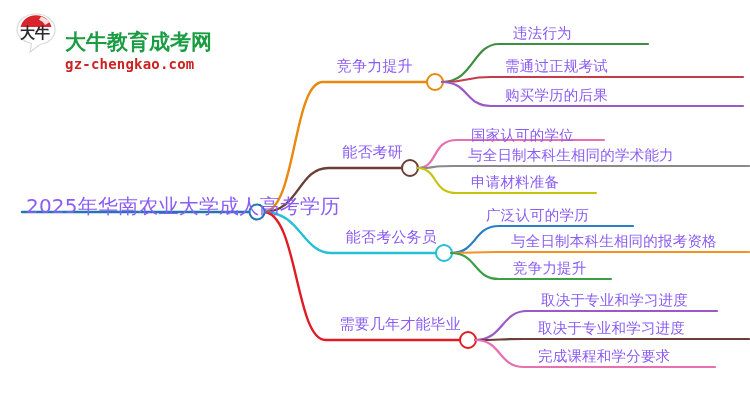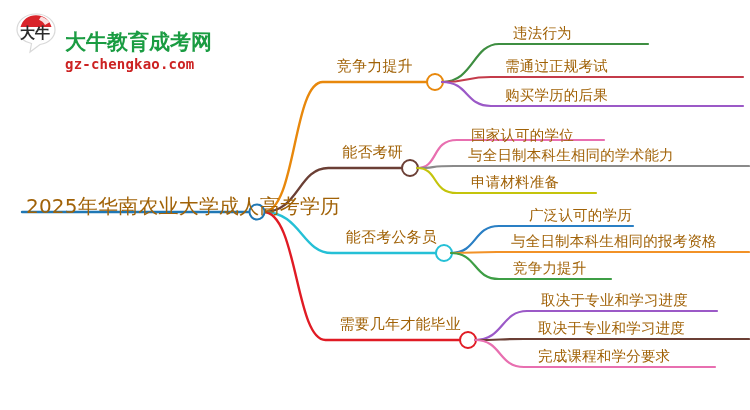--- a/index.html
+++ b/index.html
@@ -64,21 +64,21 @@
     font-weight: bold;
     color: #cc2222;
     margin-top: 4px;
     letter-spacing: 0.2px;
     white-space: nowrap;
   }
   
   .mm-label {
     position: absolute;
     font-family: "DejaVu Sans", "Liberation Sans", sans-serif;
-    color: #a16207;
+    color: #8b5cf6;
     white-space: nowrap;
     line-height: 1;
   }
   .root-label {
     font-size: 20px;
     letter-spacing: 0.2px;
   }
   .branch-label {
     font-size: 15px;
     letter-spacing: 0.2px;
@@ -137,21 +137,21 @@
       <div class="mm-label root-label" style="left: 26px; top: 196px;">2025年华南农业大学成人高考学历</div>
       <div class="mm-label branch-label" style="top: 59px; left: 336.8px;">竞争力提升</div>
       <div class="mm-label leaf-label" style="left: 513px; top: 26px;">违法行为</div>
       <div class="mm-label leaf-label" style="left: 505px; top: 59px;">需通过正规考试</div>
       <div class="mm-label leaf-label" style="left: 505px; top: 88px;">购买学历的后果</div>
       <div class="mm-label branch-label" style="top: 145px; left: 342.2px;">能否考研</div>
       <div class="mm-label leaf-label" style="left: 471px; top: 128px;">国家认可的学位</div>
       <div class="mm-label leaf-label" style="left: 468px; top: 148px;">与全日制本科生相同的学术能力</div>
       <div class="mm-label leaf-label" style="left: 471px; top: 175px;">申请材料准备</div>
       <div class="mm-label branch-label" style="top: 230px; left: 345.8px;">能否考公务员</div>
-      <div class="mm-label leaf-label" style="left: 529px; top: 208px; text-align: center;">广泛认可的学历</div>
+      <div class="mm-label leaf-label" style="left: 486px; top: 208px; text-align: center;">广泛认可的学历</div>
       <div class="mm-label leaf-label" style="left: 511px; top: 234px;">与全日制本科生相同的报考资格</div>
       <div class="mm-label leaf-label" style="left: 513px; top: 261px;">竞争力提升</div>
       <div class="mm-label branch-label" style="top: 317px; left: 339.4px;">需要几年才能毕业</div>
       <div class="mm-label leaf-label" style="left: 541px; top: 293px;">取决于专业和学习进度</div>
       <div class="mm-label leaf-label" style="left: 538px; top: 321px;">取决于专业和学习进度</div>
       <div class="mm-label leaf-label" style="left: 538px; top: 349px;">完成课程和学分要求</div>
     </div>
 
 </div>
 

